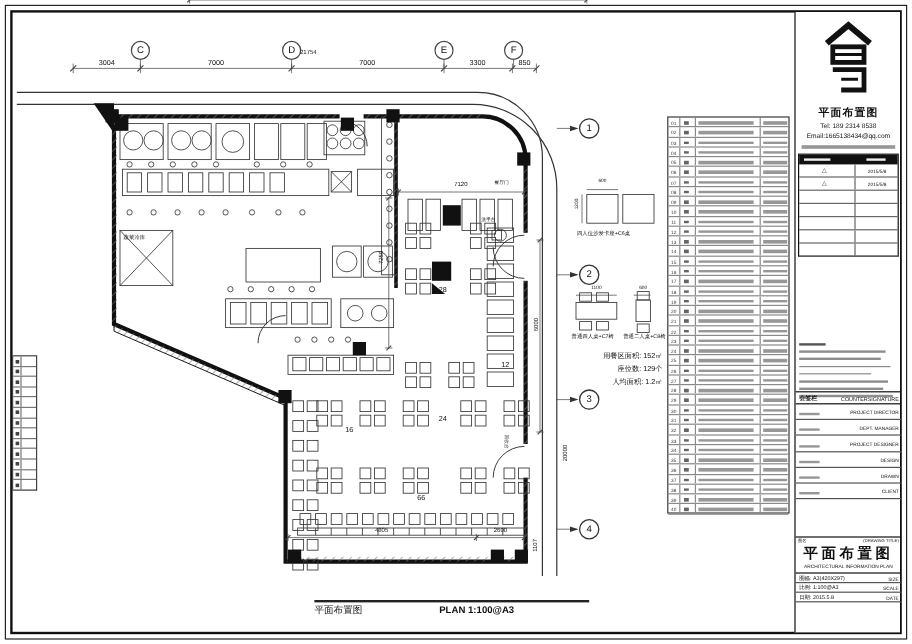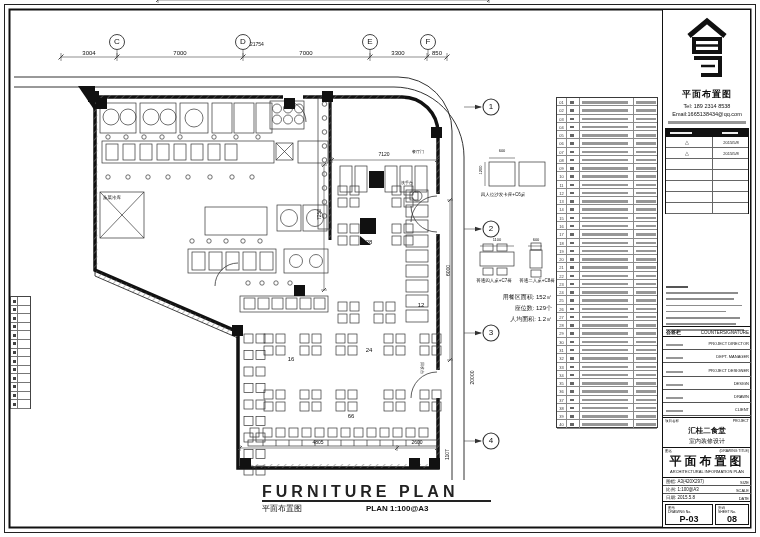--- a/index.html
+++ b/index.html
@@ -405,21 +405,20 @@
   <div class="lab f5 cen rot" style="left:434px;top:452px;width:26px">1107</div>
 
   <div class="lab f45 cen" style="left:453px;top:193px;width:100px">四人位沙发卡座+C6桌</div>
   <div class="lab f45 cen" style="left:454px;top:279px;width:80px">普通四人桌+C7椅</div>
   <div class="lab f45 cen" style="left:507px;top:279px;width:60px">普通二人桌+C8椅</div>
   <div class="lab f4 cen" style="left:482px;top:149px;width:40px">600</div>
   <div class="lab f4 cen rot" style="left:469px;top:168px;width:24px">1200</div>
   <div class="lab f4 cen" style="left:477px;top:238px;width:40px">1100</div>
   <div class="lab f4 cen" style="left:516px;top:238px;width:40px">600</div>
 
-  <div class="lab b" style="left:262px;top:484px;font-size:16px;letter-spacing:4px;color:#222">FURNITURE PLAN</div>
   <div style="position:absolute;left:262px;top:500px;width:229px;height:2.2px;background:#222"></div>
   <div class="lab f8" style="left:262px;top:505px">平面布置图</div>
   <div class="lab f8 b" style="left:366px;top:505px">PLAN 1:100@A3</div>
 <div class="lab f8 cen" style="left: 110px; top: 38px; width: 14px;">C</div>
     <div class="lab f8 cen" style="left: 236px; top: 38px; width: 14px;">D</div>
     <div class="lab f8 cen" style="left: 363px; top: 38px; width: 14px;">E</div>
     <div class="lab f8 cen" style="left: 421px; top: 38px; width: 14px;">F</div>
     <div class="lab f6 cen" style="left: 72px; top: 49.5px; width: 34px;">3004</div>
     <div class="lab f6 cen" style="left: 163px; top: 49.5px; width: 34px;">7000</div>
     <div class="lab f6 cen" style="left: 289px; top: 49.5px; width: 34px;">7000</div>
@@ -934,26 +933,20 @@
       <div class="rolerow">
         <div class="smu" style="left: 3px; bottom: 3px; width: 17px; height: 2px;"></div>
         <div class="lab f4" style="position: absolute; right: 2px; bottom: 3px;">DRAWN</div>
       </div>
       <div class="rolerow">
         <div class="smu" style="left: 3px; bottom: 3px; width: 17px; height: 2px;"></div>
         <div class="lab f4" style="position: absolute; right: 2px; bottom: 3px;">CLIENT</div>
       </div>
     </div>
 
-  <div style="position:absolute;left:0;top:407px;width:88px;height:30px;border-top:1px solid #111">
-    <span class="lab f35" style="left:2px;top:2px">项目名称</span>
-    <span class="lab f35" style="right:2px;top:2px">PROJECT</span>
-    <div class="lab cen b" style="left:0;top:9px;width:88px;font-size:7.5px">汇桂二食堂</div>
-    <div class="lab cen" style="left:0;top:20px;width:88px;font-size:6px">室内装修设计</div>
-  </div>
 
   <div style="position:absolute;left:0;top:437px;width:88px;height:30px;border-top:1px solid #111">
     <span class="lab f35" style="left:2px;top:2px">图名</span>
     <span class="lab f35" style="right:2px;top:2px">(DRAWING TITLE)</span>
     <div class="lab cen b" style="left:0;top:7px;width:88px;font-size:12px;letter-spacing:3px">平面布置图</div>
     <div class="lab cen" style="left:0;top:22px;width:88px;font-size:4px">ARCHITECTURAL INFORMATION PLAN</div>
   </div>
 
   <div id="meta" style="position:absolute;left:0;top:467px;width:88px;border-top:1px solid #111">
       <div class="mrow">
@@ -963,25 +956,13 @@
       <div class="mrow">
         <div class="lab f45" style="position: absolute; left: 3px; top: 2px;">比例: 1:100@A3</div>
         <div class="lab f4" style="position: absolute; right: 2px; top: 2.5px;">SCALE</div>
       </div>
       <div class="mrow">
         <div class="lab f45" style="position: absolute; left: 3px; top: 2px;">日期: 2015.5.8</div>
         <div class="lab f4" style="position: absolute; right: 2px; top: 2.5px;">DATE</div>
       </div>
     </div>
 
-  <div style="position:absolute;left:0;top:491px;width:88px;height:25px;border-top:1.2px solid #111">
-    <div style="position:absolute;left:2px;top:2px;width:48px;height:21px;border:1px solid #111">
-      <span class="lab f35" style="left:2px;top:1.5px">图号</span>
-      <span class="lab f35" style="left:2px;top:5.5px">DRAWING No.</span>
-      <div class="lab cen b" style="left:0;top:10px;width:46px;font-size:9px">P-03</div>
-    </div>
-    <div style="position:absolute;left:52px;top:2px;width:34px;height:21px;border:1px solid #111">
-      <span class="lab f35" style="left:2px;top:1.5px">页码</span>
-      <span class="lab f35" style="left:2px;top:5.5px">SHEET No.</span>
-      <div class="lab cen b" style="left:0;top:10px;width:32px;font-size:9px">08</div>
-    </div>
-  </div>
 </div>
 
 </body></html>

